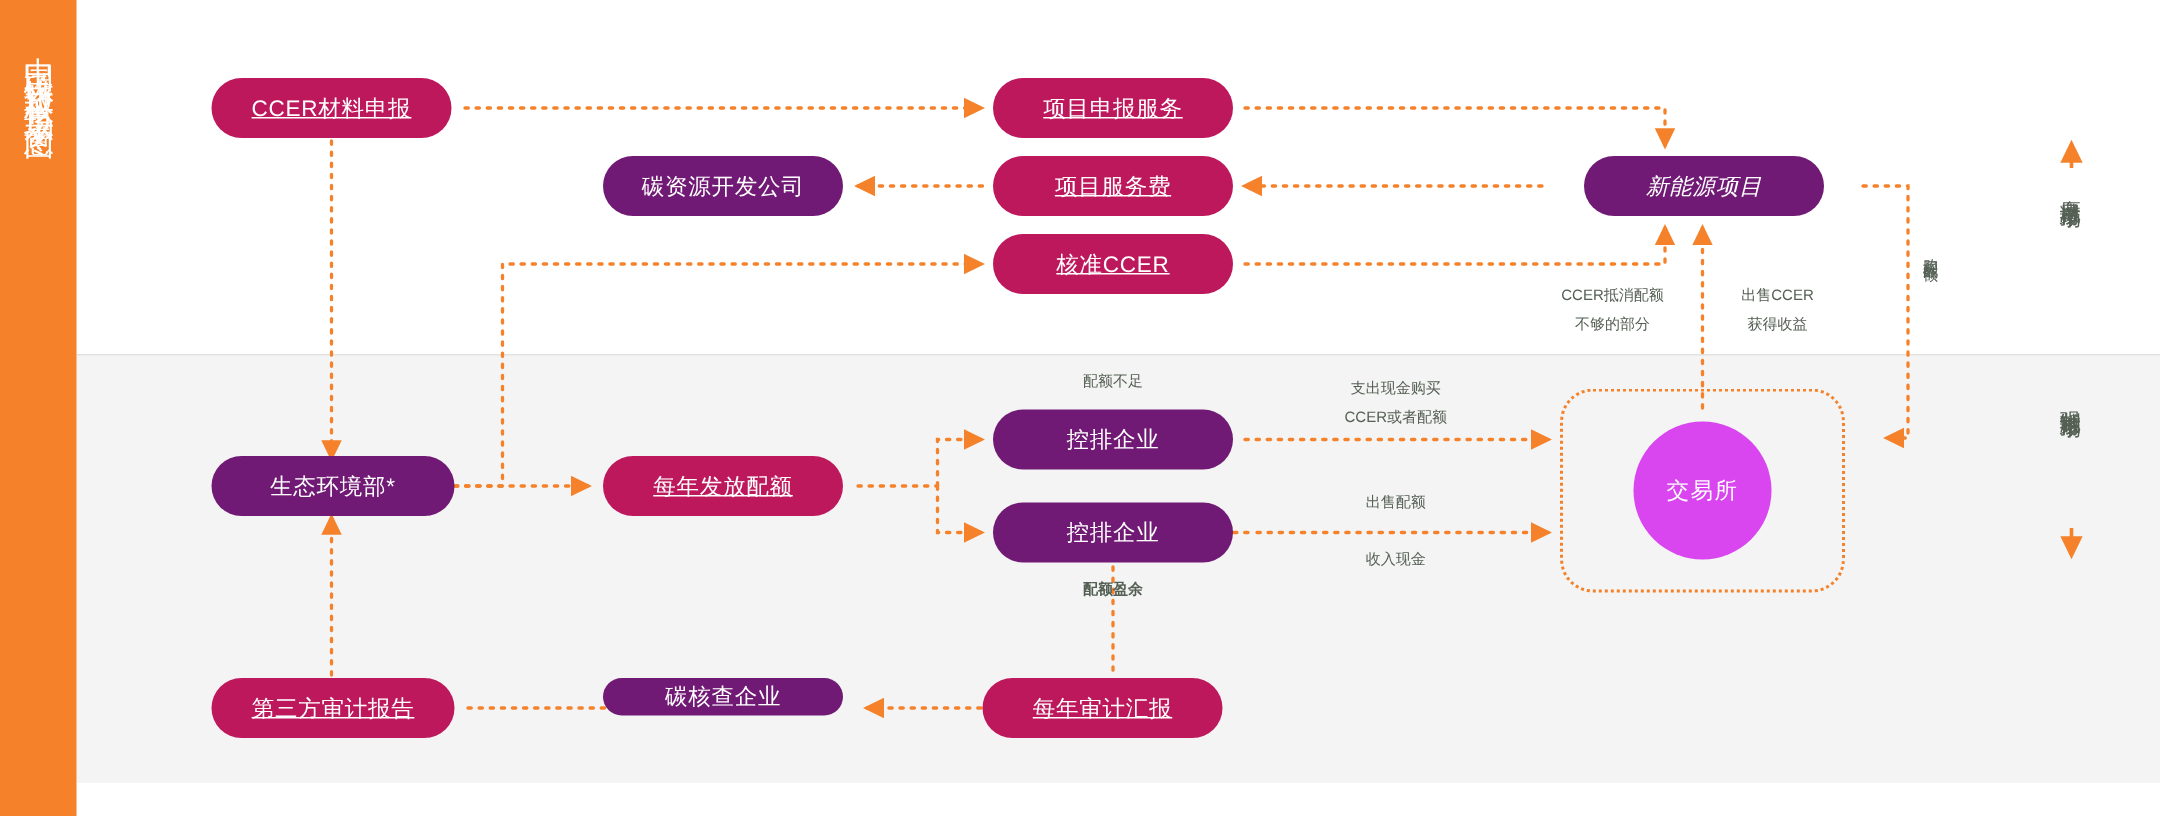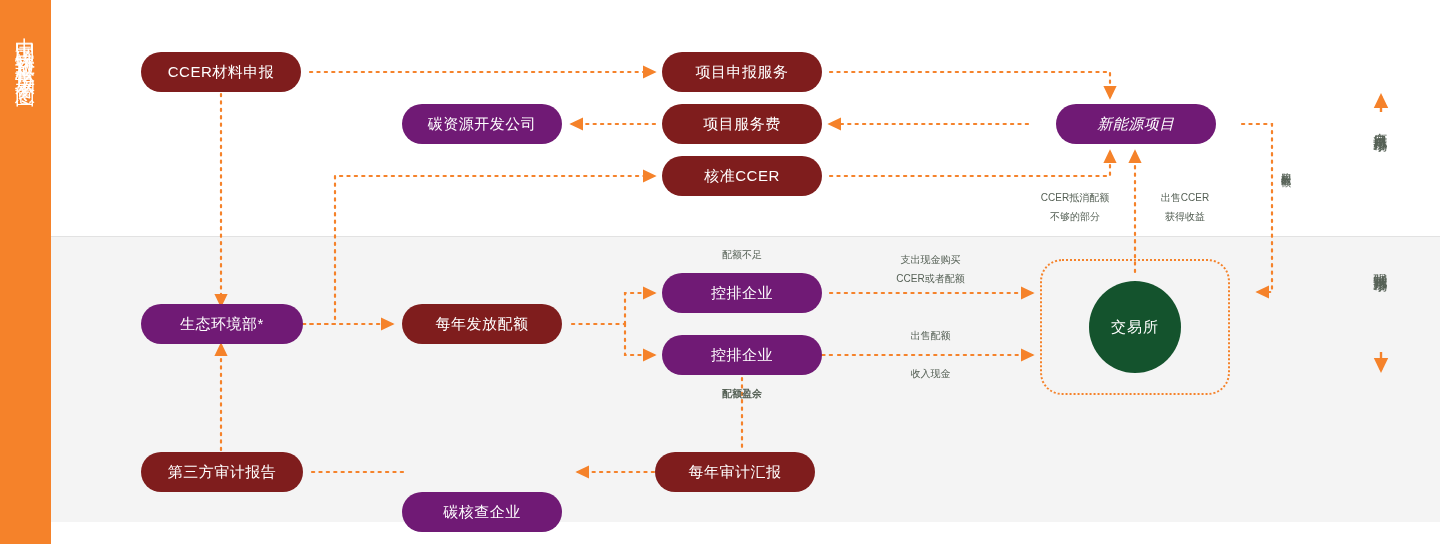--- a/index.html
+++ b/index.html
@@ -52,34 +52,34 @@
   
   .node {
     position: absolute;
     display: flex; align-items: center; justify-content: center;
     border-radius: 22px;
     color: #ffffff;
     font-size: 15px;
     letter-spacing: 0.5px;
     white-space: nowrap;
   }
-  .node.orange { background: #7f1d1d; }
+  .node.orange { background: #be185d; text-decoration: underline; }
   .node.green  { background: #701a75; }
   .exchange-frame {
     position: absolute;
     left: 1040px; top: 259px; width: 190px; height: 136px;
     border: 2px dotted #F5822A;
     border-radius: 22px;
     background: transparent;
   }
   .exchange-circle {
     position: absolute;
     left: 1089px; top: 281px; width: 92px; height: 92px;
     border-radius: 50%;
-    background: #14532d;
+    background: #d946ef;
     display: flex; align-items: center; justify-content: center;
     color: #ffffff; font-size: 15px; letter-spacing: 1px;
   }
   
   .annot {
     position: absolute;
     color: #556055;
     font-size: 10px;
     line-height: 19px;
     text-align: center;
@@ -208,21 +208,21 @@
 
   <div class="exchange-frame"></div>
   <div class="exchange-circle">
     <span>交易所</span>
   </div>
 
   <div class="node orange" style="left:141px; top:452px; width:162px; height:40px;">
     <span>第三方审计报告</span>
   </div>
 
-  <div class="node green" style="left:402px; top:452px; width:160px; height:40px;margin-top:40px;">
+  <div class="node green" style="left:402px; top:452px; width:160px; height:25px;">
     <span>碳核查企业</span>
   </div>
 
   <div class="node orange" style="left:655px; top:452px; width:160px; height:40px;">
     <span>每年审计汇报</span>
   </div>
 
   <div class="annot" style="left:1005px; top:188px; width:140px;">CCER抵消配额
 不够的部分</div>
 

